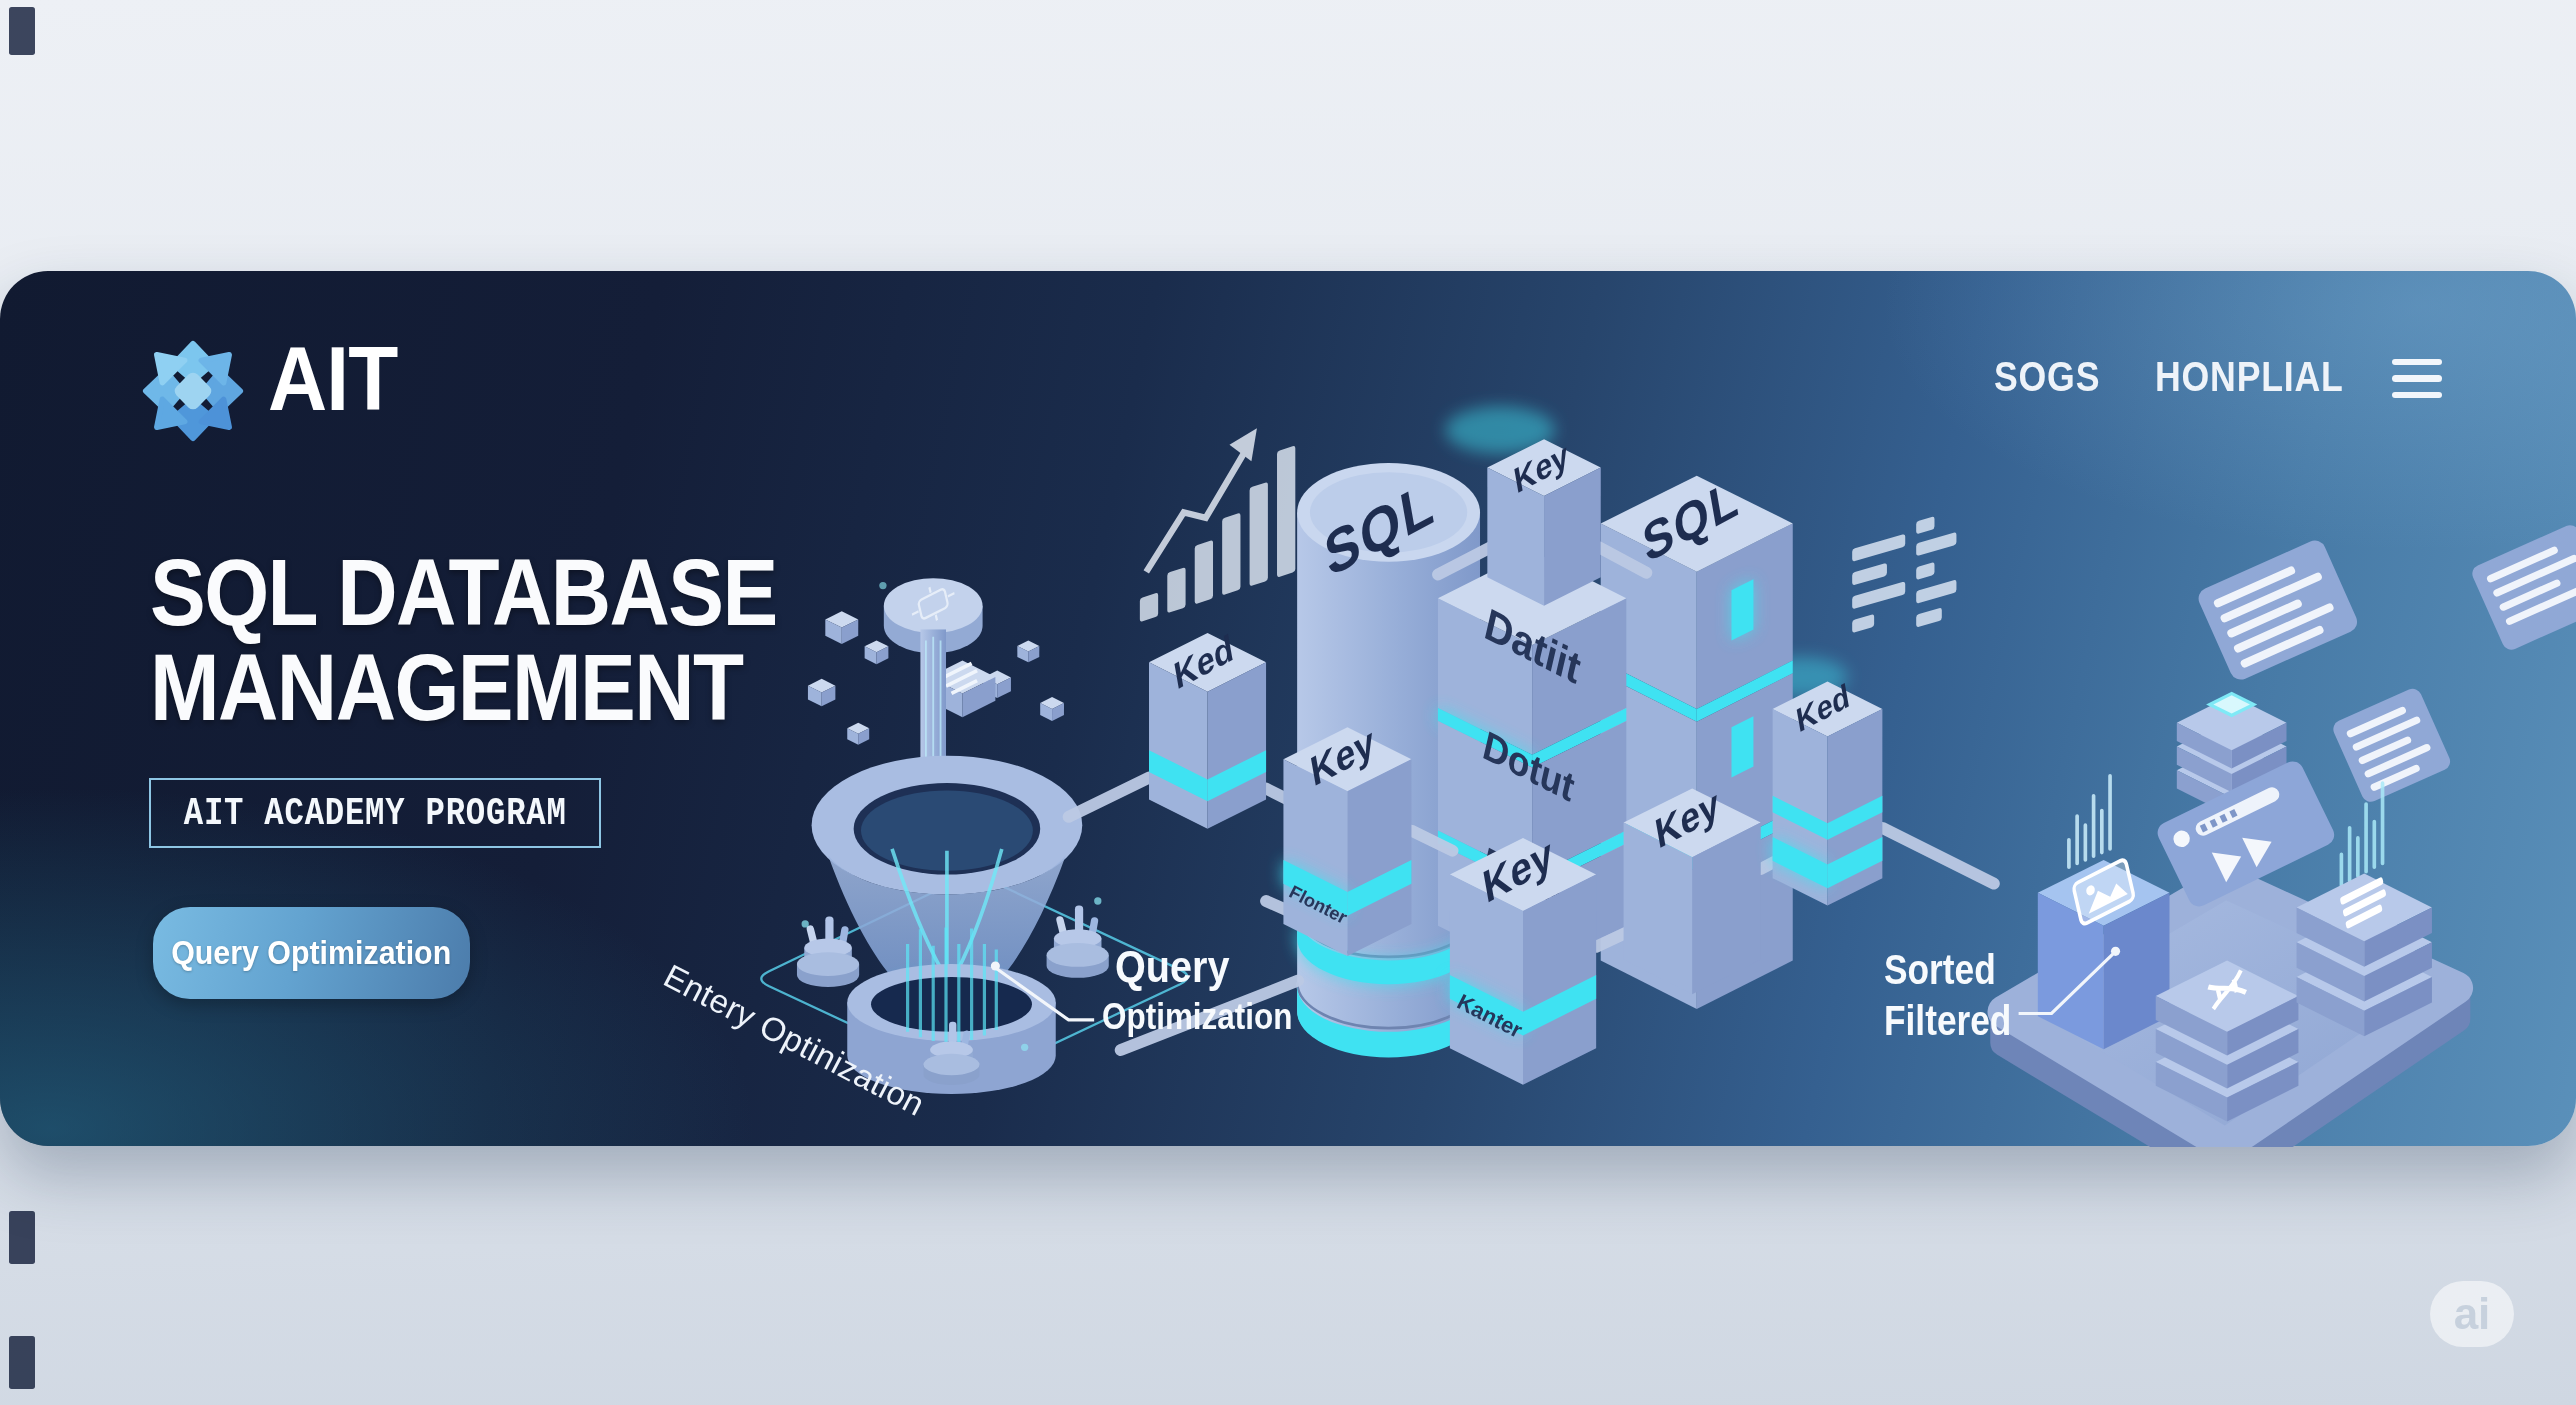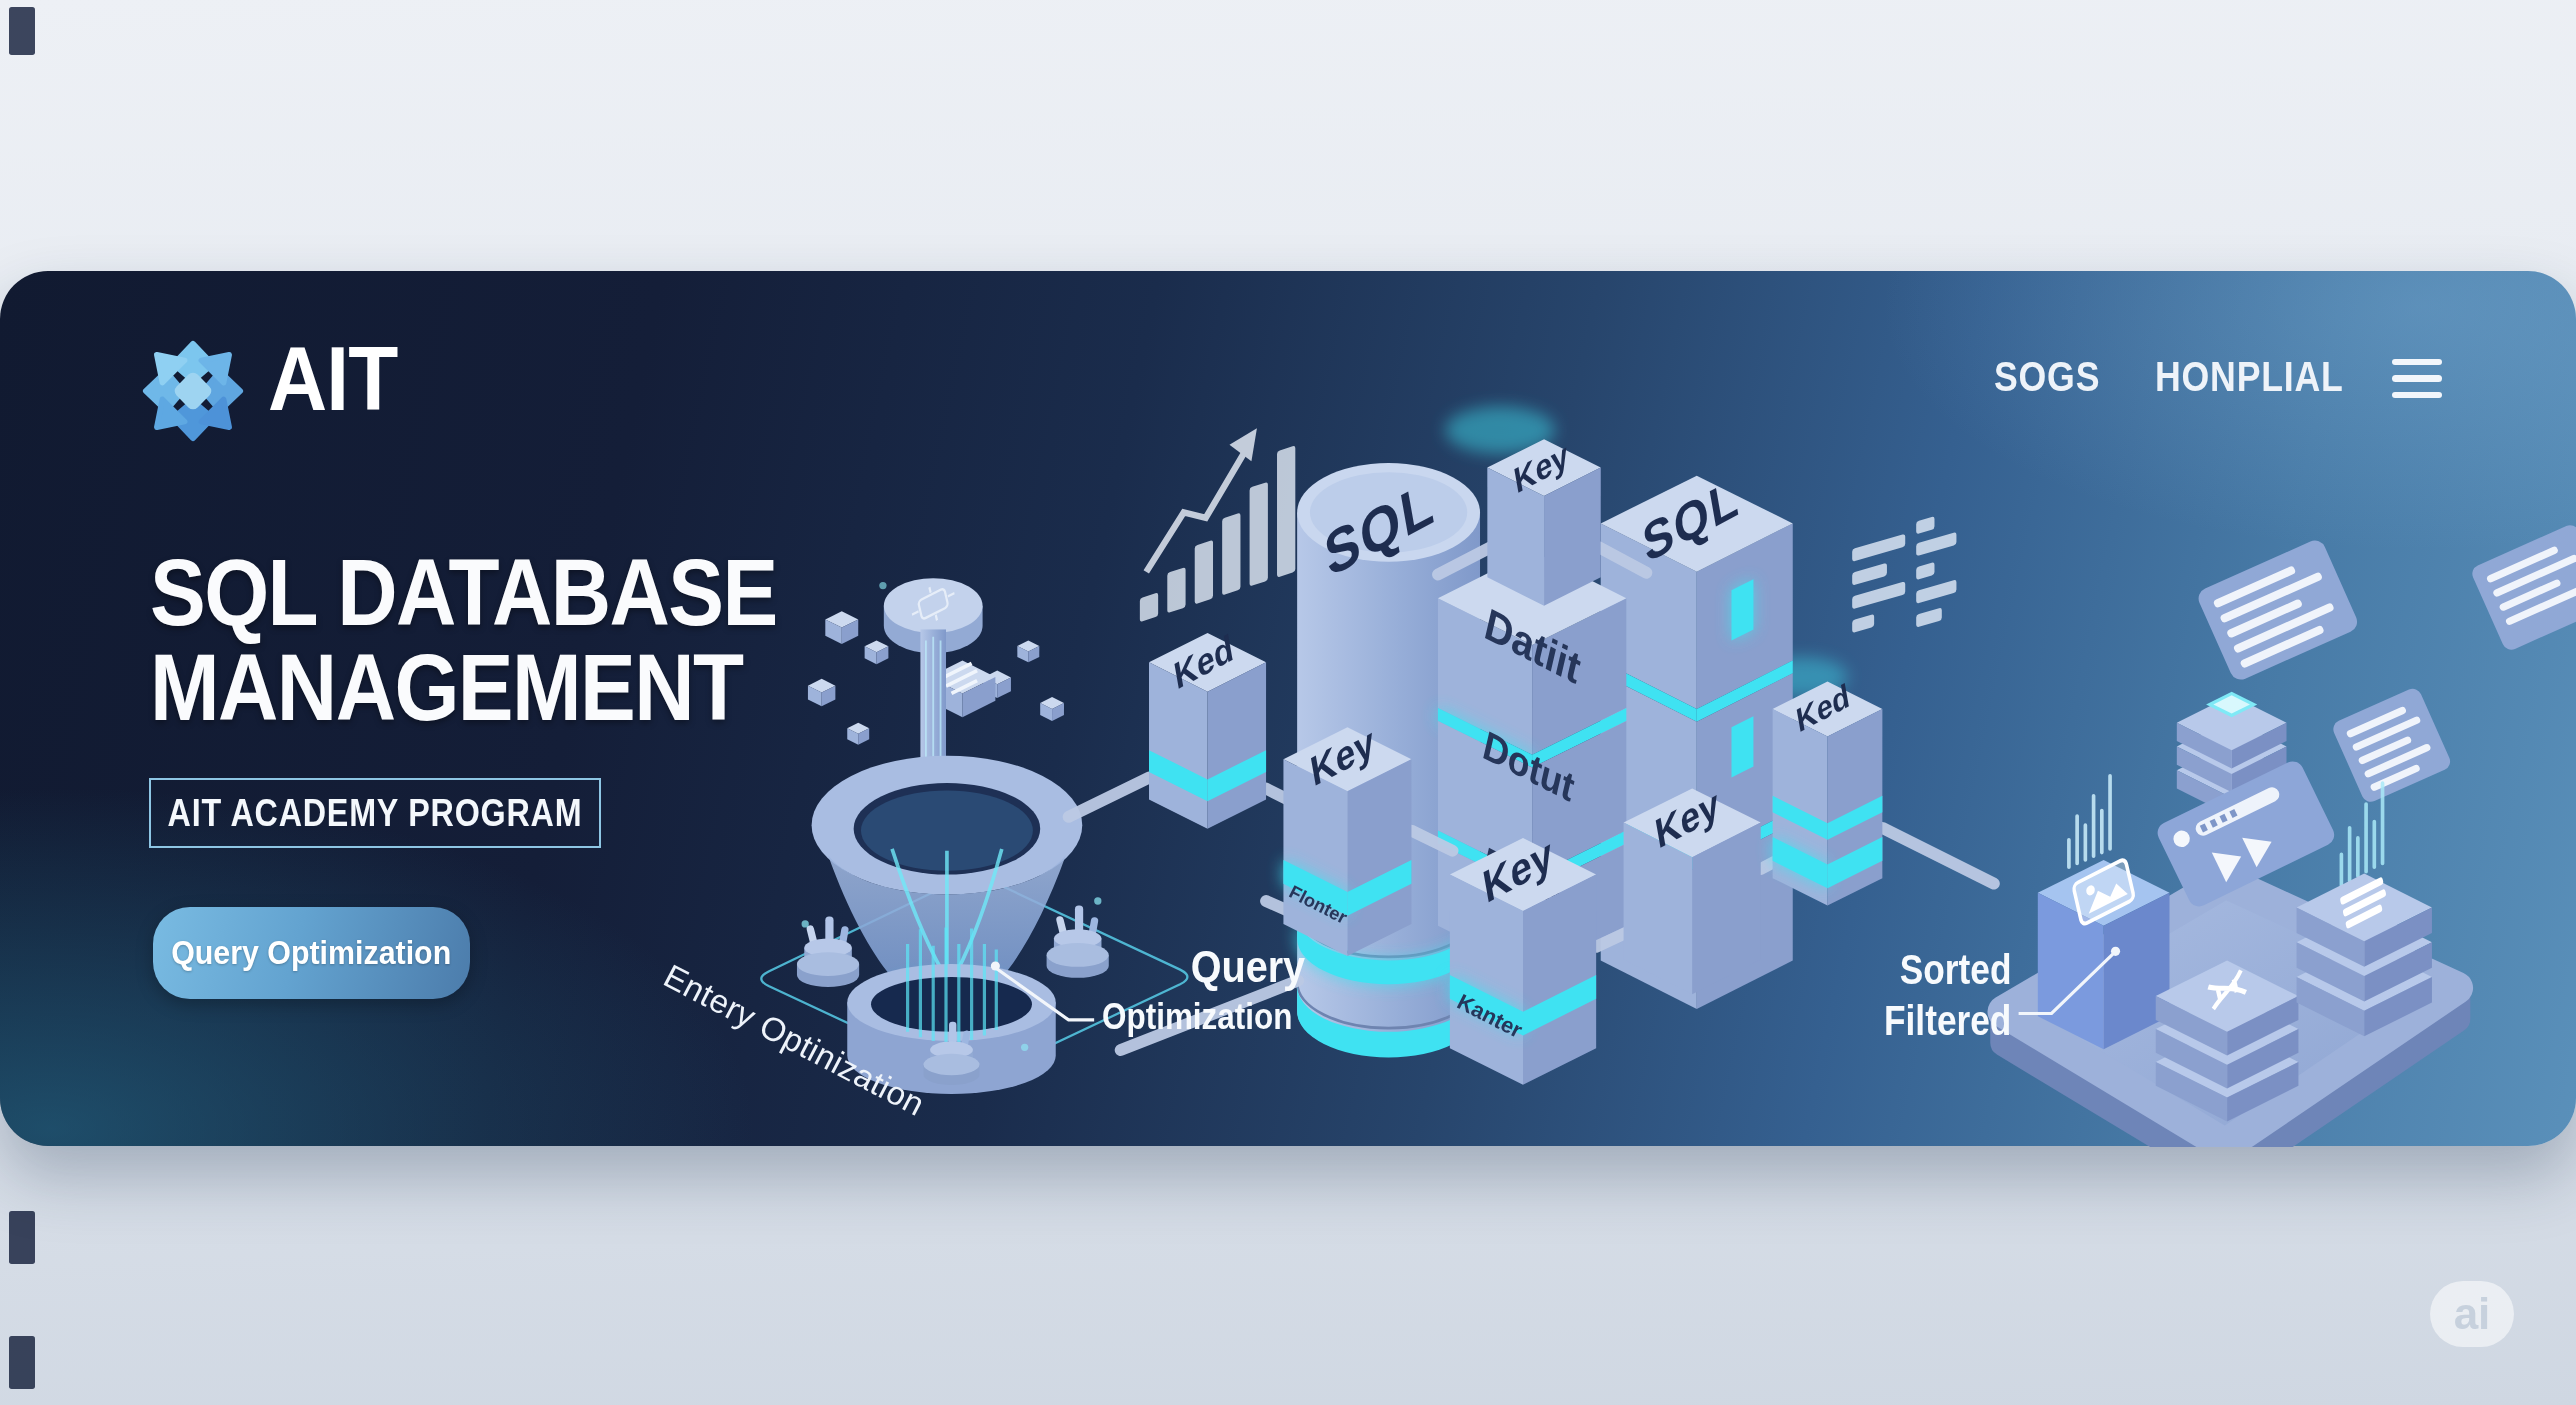--- a/index.html
+++ b/index.html
@@ -25,34 +25,34 @@
   #nav-0{left:1994px;}
   #nav-1{left:2155px;}
   .hamburger{position:absolute;left:2392px;top:359px;width:50px;cursor:pointer;}
   .hamburger span{display:block;width:50px;height:6.4px;border-radius:3.7px;background:#f2f6fb;margin-bottom:10px;}
 
   
   .title{position:absolute;left:150px;top:545px;font-size:95px;font-weight:700;color:#fafbfd;
     letter-spacing:-1.8px;line-height:1.0;transform:scaleX(.88);transform-origin:left top;
     text-shadow:0 2.7px 7.3px rgba(0,0,0,.35);}
   .badge{position:absolute;left:149px;top:778px;width:452px;height:70px;border:2.7px solid #8ec6e4;
-    display:flex;align-items:center;justify-content:center;box-sizing:border-box;}
+    display:flex;align-items:center;justify-content:center;box-sizing:border-box;font-family:Liberation Mono, monospace;}
   .badge span{font-size:38px;font-weight:600;color:#f4f8fc;letter-spacing:0.9px;
     transform:scaleX(.85);white-space:nowrap;}
   .cta{position:absolute;left:153px;top:907px;width:317px;height:92px;border-radius:37px;
     background:linear-gradient(105deg,#79bbe2 0%,#63a3d0 45%,#4c7cab 100%);
     display:flex;align-items:center;justify-content:center;cursor:pointer;
     box-shadow:0 5.5px 16.5px rgba(0,0,0,.25);}
   .cta span{font-size:33px;font-weight:700;color:#ffffff;transform:scaleX(.92);white-space:nowrap;
     text-shadow:0 0.9px 2.7px rgba(0,0,0,.25);}
 
   
   .rot-caption{position:absolute;left:675px;top:957px;font-size:33px;font-weight:500;color:#eef3fa;
     transform:rotate(27.5deg);transform-origin:left top;white-space:nowrap;letter-spacing:0.5px;}
-  .callout-label{position:absolute;color:#f7fafd;line-height:1.22;text-align:right;}
+  .callout-label{position:absolute;color:#f7fafd;line-height:1.22;}
   .callout-query{left:1102px;top:940px;}
   .callout-query .l1{font-size:44px;font-weight:700;margin-left:12.8px;transform:scaleX(.9);transform-origin:left top;}
   .callout-query .l2{font-size:37px;font-weight:700;transform:scaleX(.85);transform-origin:left top;}
   .callout-sorted{left:1884px;top:944px;}
   .callout-sorted div{font-size:42px;font-weight:700;transform:scaleX(.84);transform-origin:left top;}
 
   
   .watermark{position:absolute;left:2430px;top:1281px;width:84px;height:66px;border-radius:33px;
     background:rgba(255,255,255,.55);display:flex;align-items:center;justify-content:center;}
   .watermark span{font-size:44px;font-weight:700;color:#c7d1dd;}

